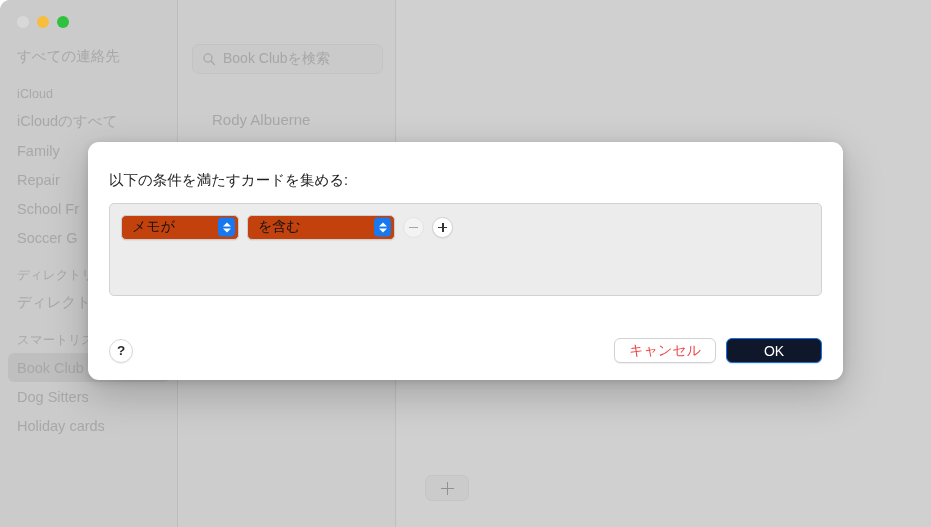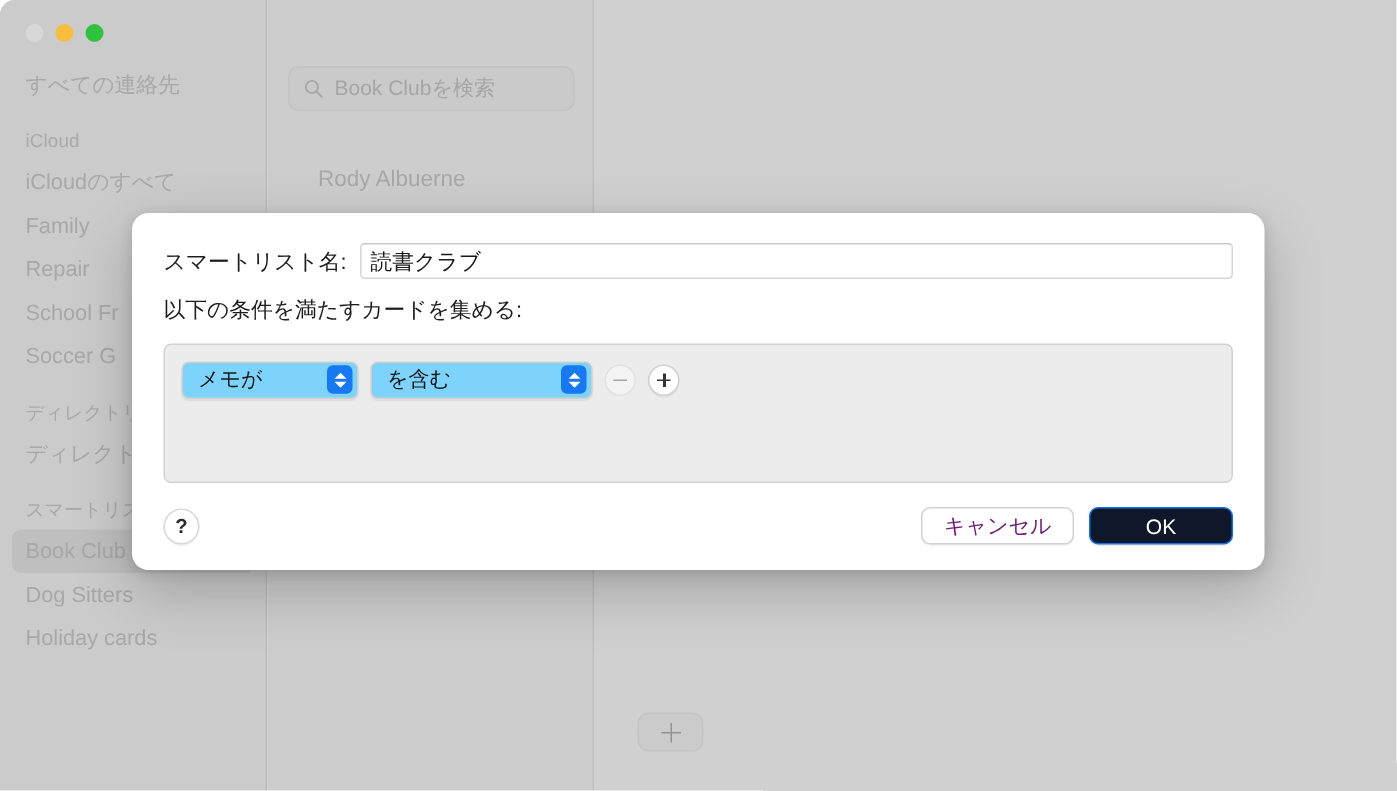--- a/index.html
+++ b/index.html
@@ -204,21 +204,21 @@
     gap: 8px;
     height: 26px;
   }
 
   
   .popup {
     position: relative;
     height: 25px;
     border: 1px solid #cfcfcf;
     border-radius: 5px;
-    background: #7dd3fc;
+    background: #c2410c;
     box-shadow: 0 1px 1px rgba(0,0,0,.06);
     display: flex;
     align-items: center;
     padding: 0 30px 0 10px;
     font-size: 14px;
     color: #141414;
     white-space: nowrap;
   }
   .popup-field { width: 118px; }
   .popup-compare { width: 148px; }
@@ -304,21 +304,21 @@
     display: flex;
     align-items: center;
     justify-content: center;
     padding: 0 14px;
     font-family: inherit;
     border: 1px solid transparent;
   }
   .btn-cancel {
     background: #ffffff;
     border-color: #d2d2d2;
-    color: #701a75;
+    color: #ef4444;
     box-shadow: 0 1px 1px rgba(0,0,0,.06);
     margin-right: 10px;
   }
   .btn-ok {
     background: #0f172a;
     color: #ffffff;
     border-color: #1470e6;
     box-shadow: 0 1px 1px rgba(0,0,0,.10);
   }
 </style>
@@ -374,24 +374,20 @@
       <div class="add-card-btn">
         <span class="plus-glyph"></span>
       </div>
     </div>
 
   </div>
 
   <div class="sheet">
     <div class="sheet-inner">
 
-      <div class="name-row">
-        <span class="name-label">スマートリスト名:</span>
-        <input class="name-input" type="text" value="読書クラブ" style="">
-      </div>
 
       <div class="criteria-caption">以下の条件を満たすカードを集める:</div>
 
       <div class="criteria-box">
         <div class="criteria-row">
 
           <div class="popup popup-field">
             <span>メモが</span>
             <span class="stepper-chevrons">
               <i class="chev chev-up"></i>

